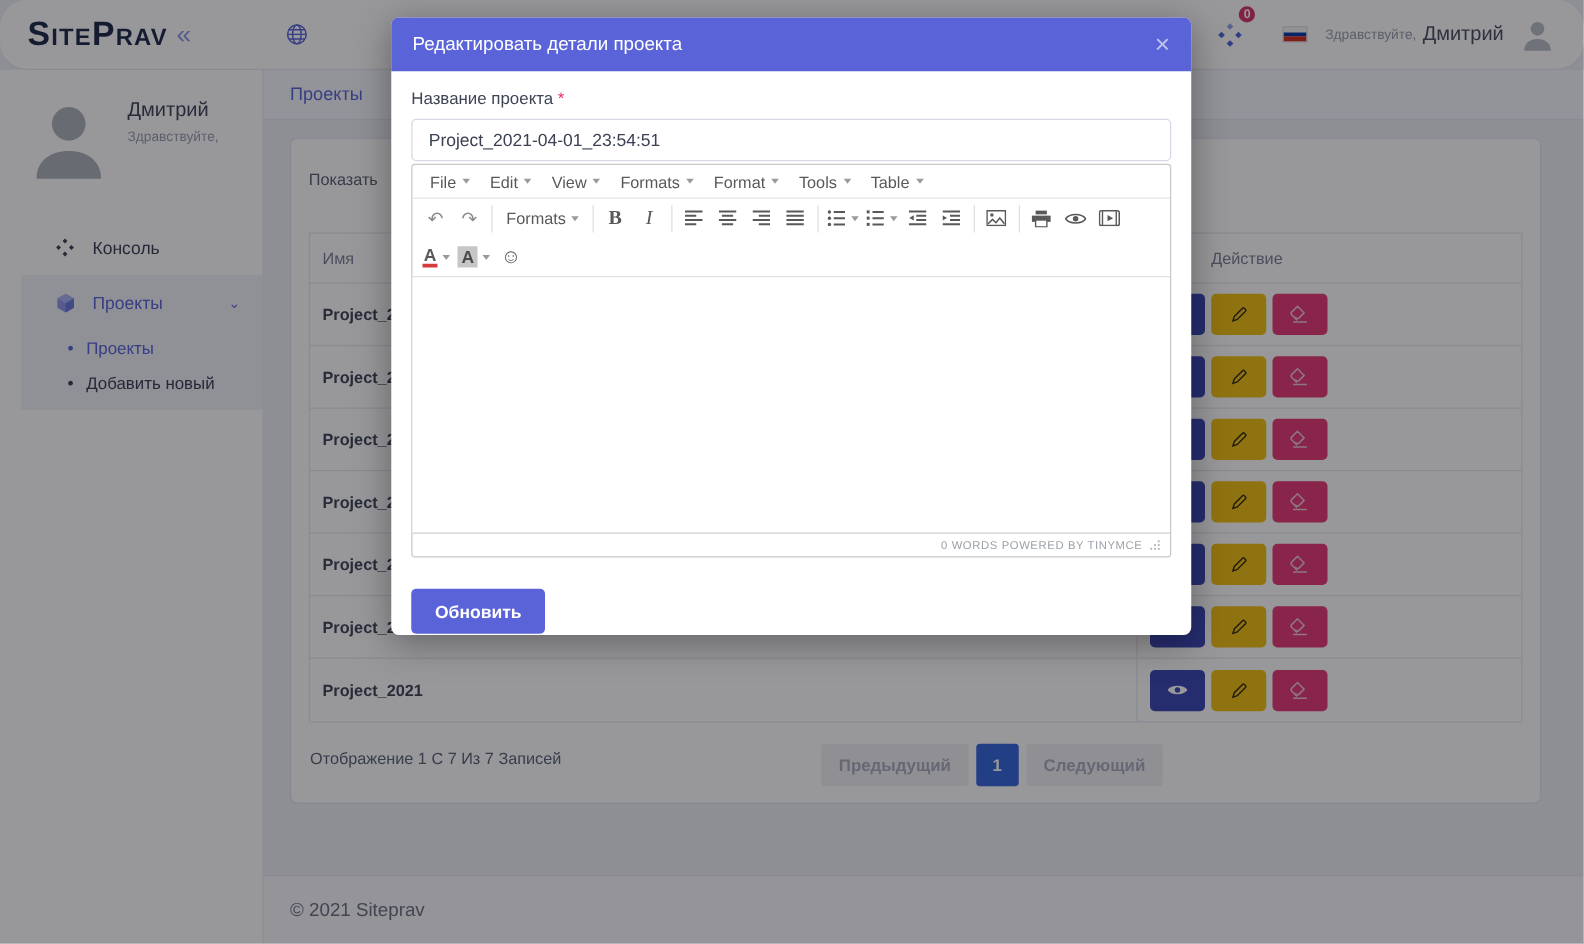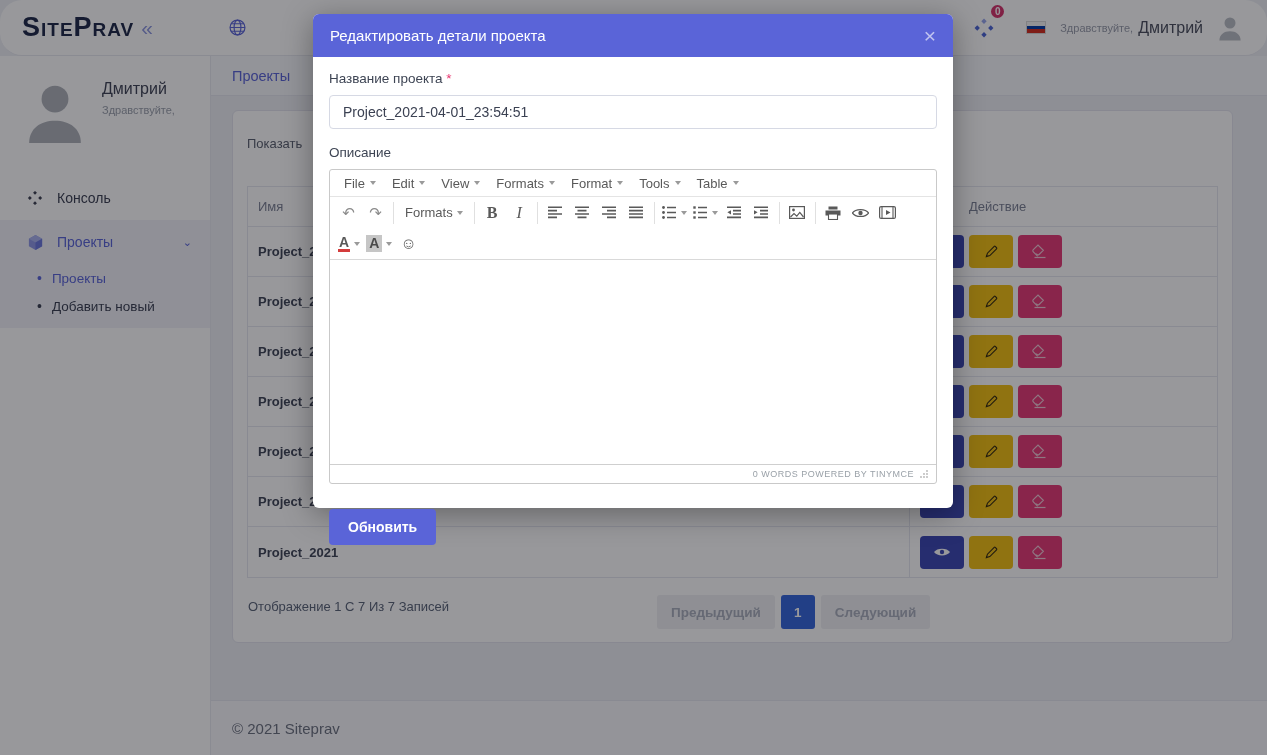--- a/index.html
+++ b/index.html
@@ -22,21 +22,21 @@
   .greet-name { font-size:16px; color:#4a4f5e; margin-right:12px; }
   .avatar-sm { width:30px; height:30px; cursor:pointer; }
 
   
   .sidebar { position:absolute; top:56px; left:0; bottom:0; width:211px; background:#fff; border-right:1px solid #e7e8ef; }
   .user-block { display:flex; padding:20px 0 0 24px; }
   .avatar-lg { width:62px; height:72px; }
   .user-meta { padding:4px 0 0 16px; }
   .user-name { font-size:16px; color:#3f4456; }
   .user-greet { font-size:11px; color:#9aa0ac; margin-top:6px; }
-  .menu { margin-top:28px; }
+  .menu { margin-top:28px;padding-left:17px; }
   .menu-row { display:flex; align-items:center; height:44px; padding-left:26px; font-size:14px; color:#3a3f51; cursor:pointer; }
   .menu-row .mi { width:18px; display:flex; justify-content:center; margin-right:13px; }
   .menu-block-active { background:#f1f2f9; padding-bottom:8px; }
   .menu-row.active { color:#5a64d8; }
   .menu-caret { margin-left:auto; margin-right:18px; color:#5a64d8; font-size:11px; }
   .submenu-row { display:flex; align-items:center; height:28px; padding-left:37px; font-size:13.5px; color:#3a3f51; cursor:pointer; }
   .submenu-row .dot { font-size:14px; margin-right:10px; color:#3a3f51; }
   .submenu-row.active, .submenu-row.active .dot { color:#5a64d8; }
 
   
@@ -416,21 +416,20 @@
   <div class="modal-header">
     <span class="modal-title">Редактировать детали проекта</span>
     <span class="modal-close">×</span>
   </div>
   <div class="modal-body">
     <div class="field-label">
       <span>Название проекта</span> <span class="req">*</span>
     </div>
     <input class="name-input" type="text" value="Project_2021-04-01_23:54:51" style="">
 
-    <div class="field-label" style="margin-top:16px;">Описание</div>
 
     <div class="editor">
       <div class="menubar">
         <span class="mmenu">
             <span>File</span>
             <span class="caret"></span>
           </span>
         <span class="mmenu">
             <span>Edit</span>
             <span class="caret"></span>

